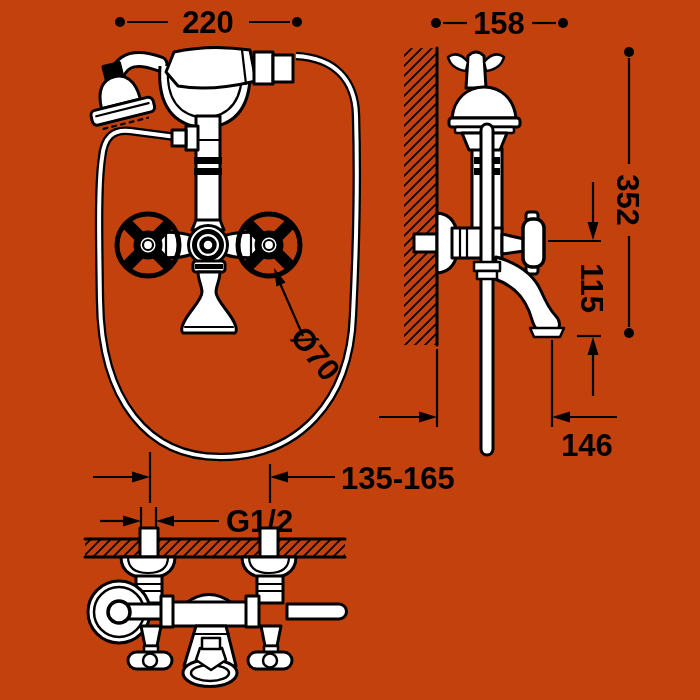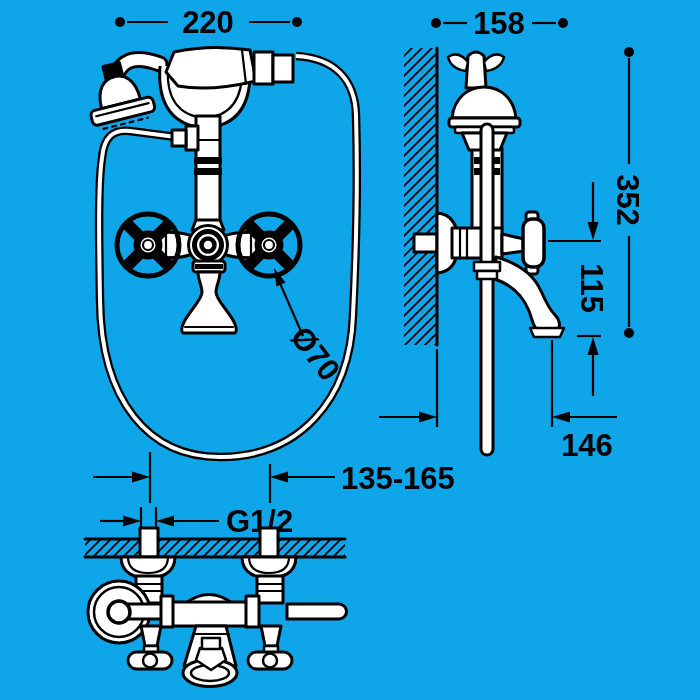--- a/index.html
+++ b/index.html
@@ -1,16 +1,16 @@
 <!DOCTYPE html>
 <html><head>
 <meta charset="utf-8">
 <style>
   html,body{margin:0;padding:0;background:#fff;}
-  .stage{position:relative;width:700px;height:700px;background:#0ea5e9;overflow:hidden;
+  .stage{position:relative;width:700px;height:700px;background:#c2410c;overflow:hidden;
          font-family:"Liberation Sans",sans-serif;}
   svg text{font-family:"Liberation Sans",sans-serif;font-weight:bold;font-size:31px;fill:#000;}
   .s3{fill:#fff;stroke:#000;stroke-width:3;stroke-linejoin:round;}
   .s25{fill:#fff;stroke:#000;stroke-width:2.5;stroke-linejoin:round;}
   .ln3{fill:none;stroke:#000;stroke-width:3;stroke-linecap:round;stroke-linejoin:round;}
   .ln2{fill:none;stroke:#000;stroke-width:2.2;stroke-linecap:round;}
   .dim{fill:none;stroke:#000;stroke-width:2.2;stroke-linecap:butt;}
   .ah{fill:#000;stroke:none;}
   .dot{fill:#000;stroke:none;}
   .blk{fill:#000;stroke:none;}

